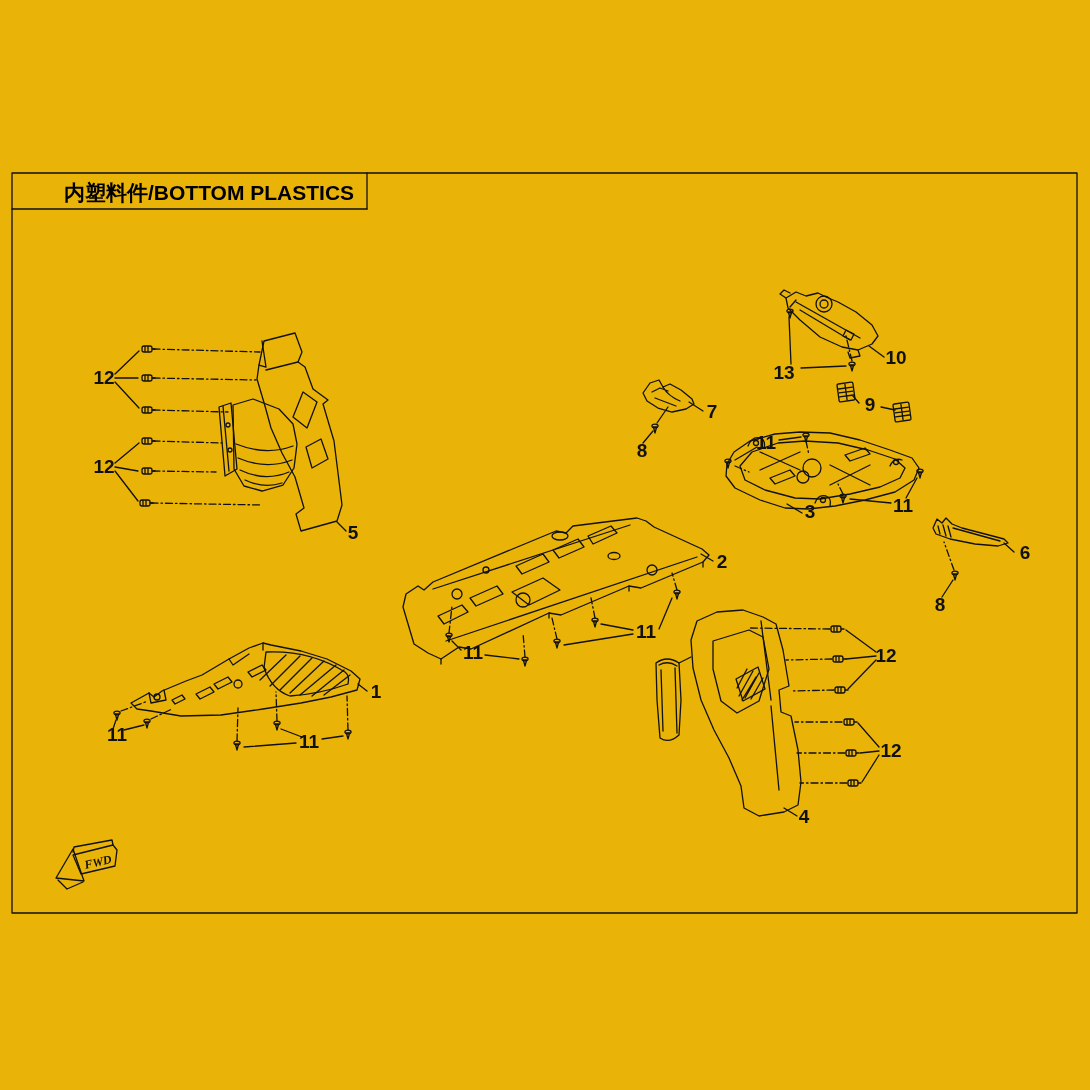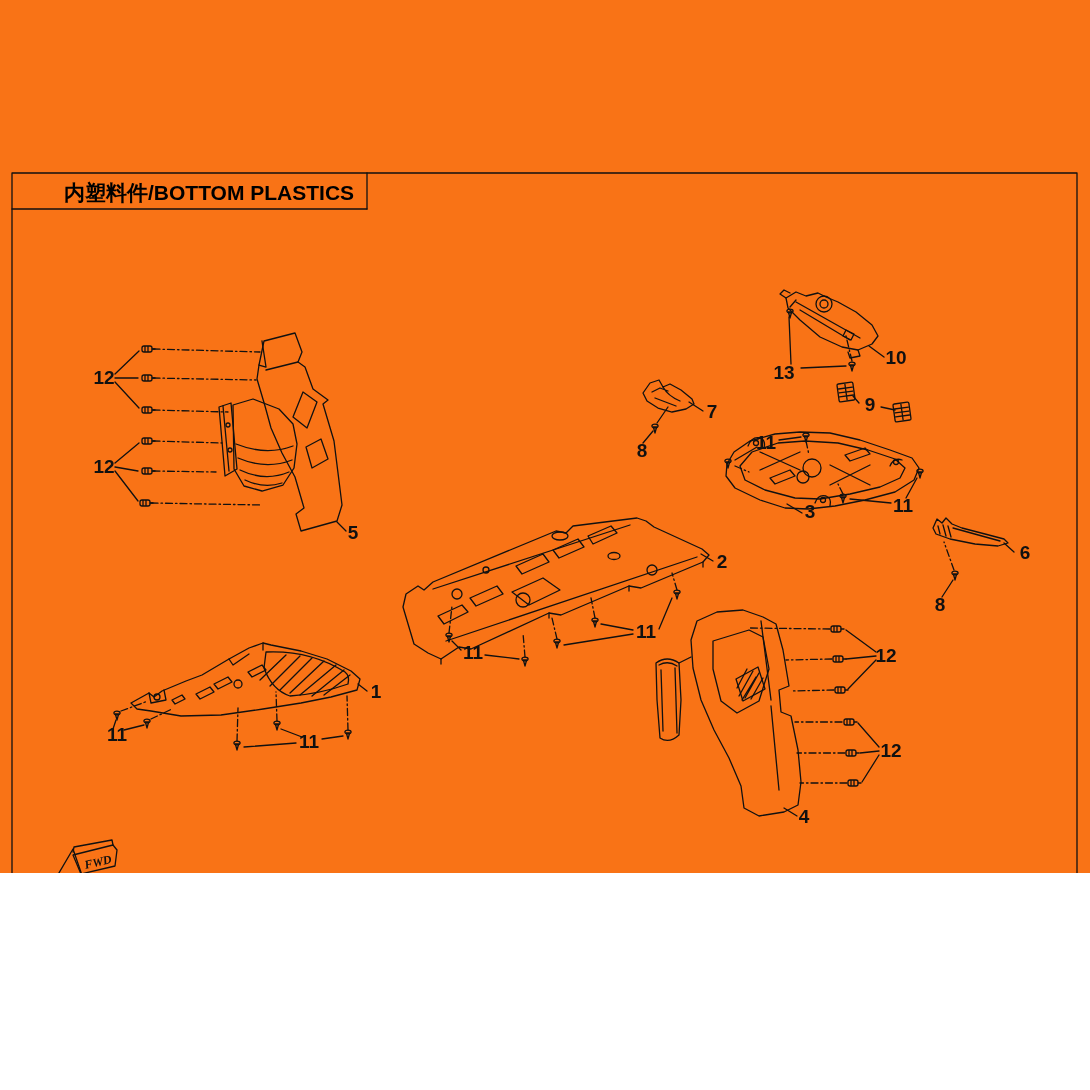--- a/index.html
+++ b/index.html
@@ -1,16 +1,16 @@
 <!DOCTYPE html>
 <html><head>
 <meta charset="utf-8">
 <style>
   html,body{margin:0;padding:0;background:#ffffff;}
-  .page{position:relative;width:1090px;height:873px;background:#f97316;overflow:hidden;text-align:right;}
+  .page{position:relative;width:1090px;height:1090px;background:#eab308;overflow:hidden;text-align:right;}
   svg{display:block;}
   
   .g path,.g line,.g circle,.g ellipse,.g rect,.g polyline{
     stroke:#111;fill:none;stroke-width:1.3;stroke-linejoin:round;stroke-linecap:round;}
   .body{fill:#ffffff;}
   .thin{stroke-width:1;}
   .dashdot{stroke-width:1;stroke-dasharray:7 3 1.5 3;}
   .frame{stroke:#000;stroke-width:2;fill:none;}
   .dark{fill:#111;stroke:#111;}
   .wline{stroke:#fff;stroke-width:1;}

